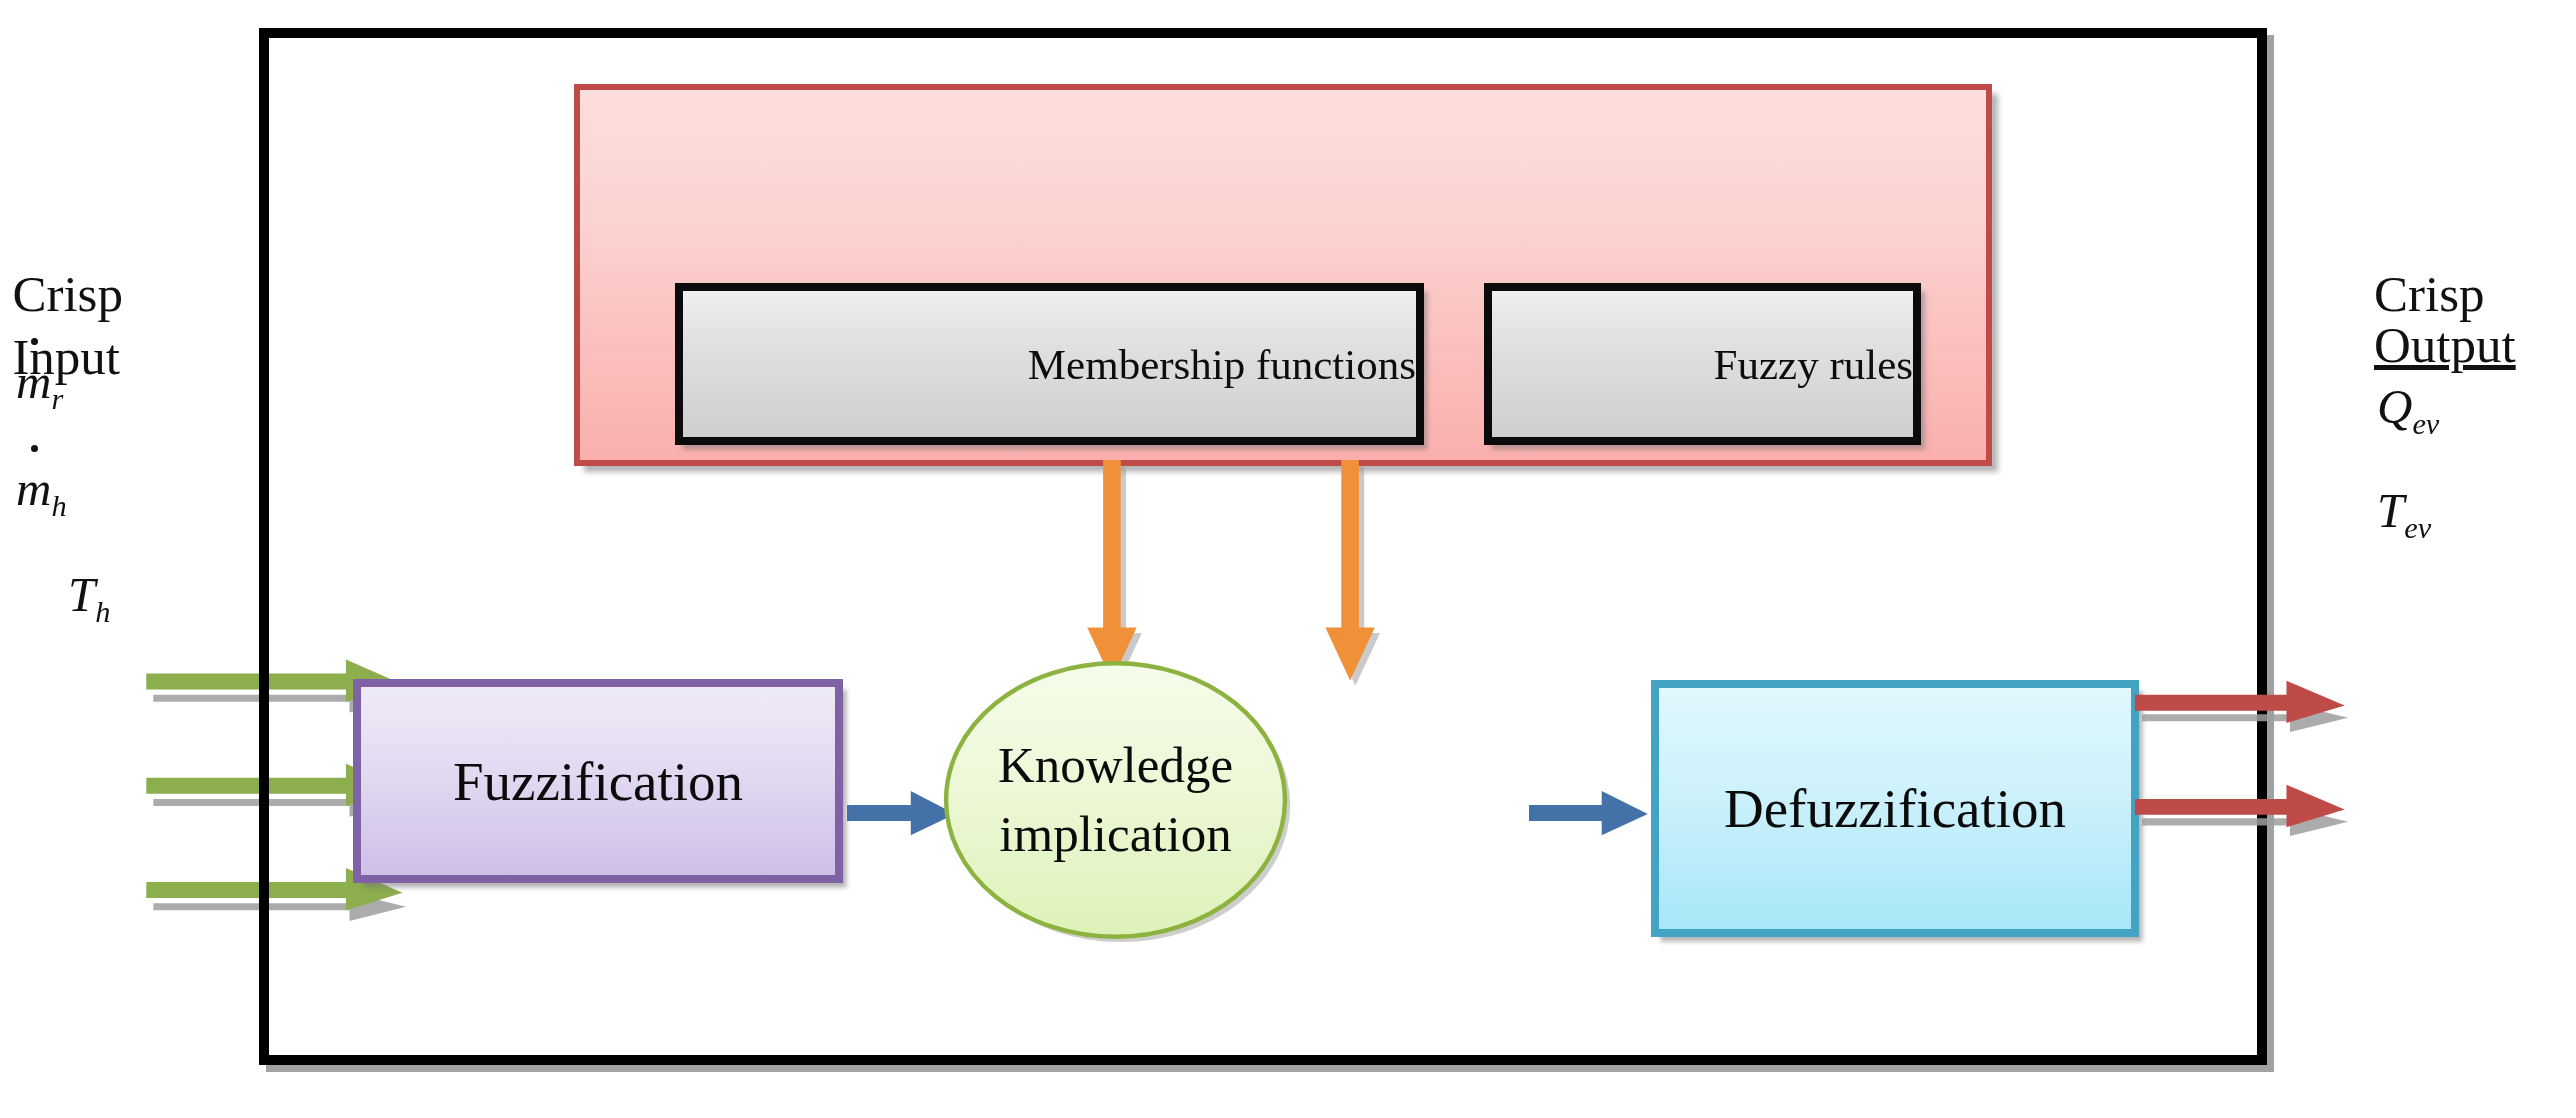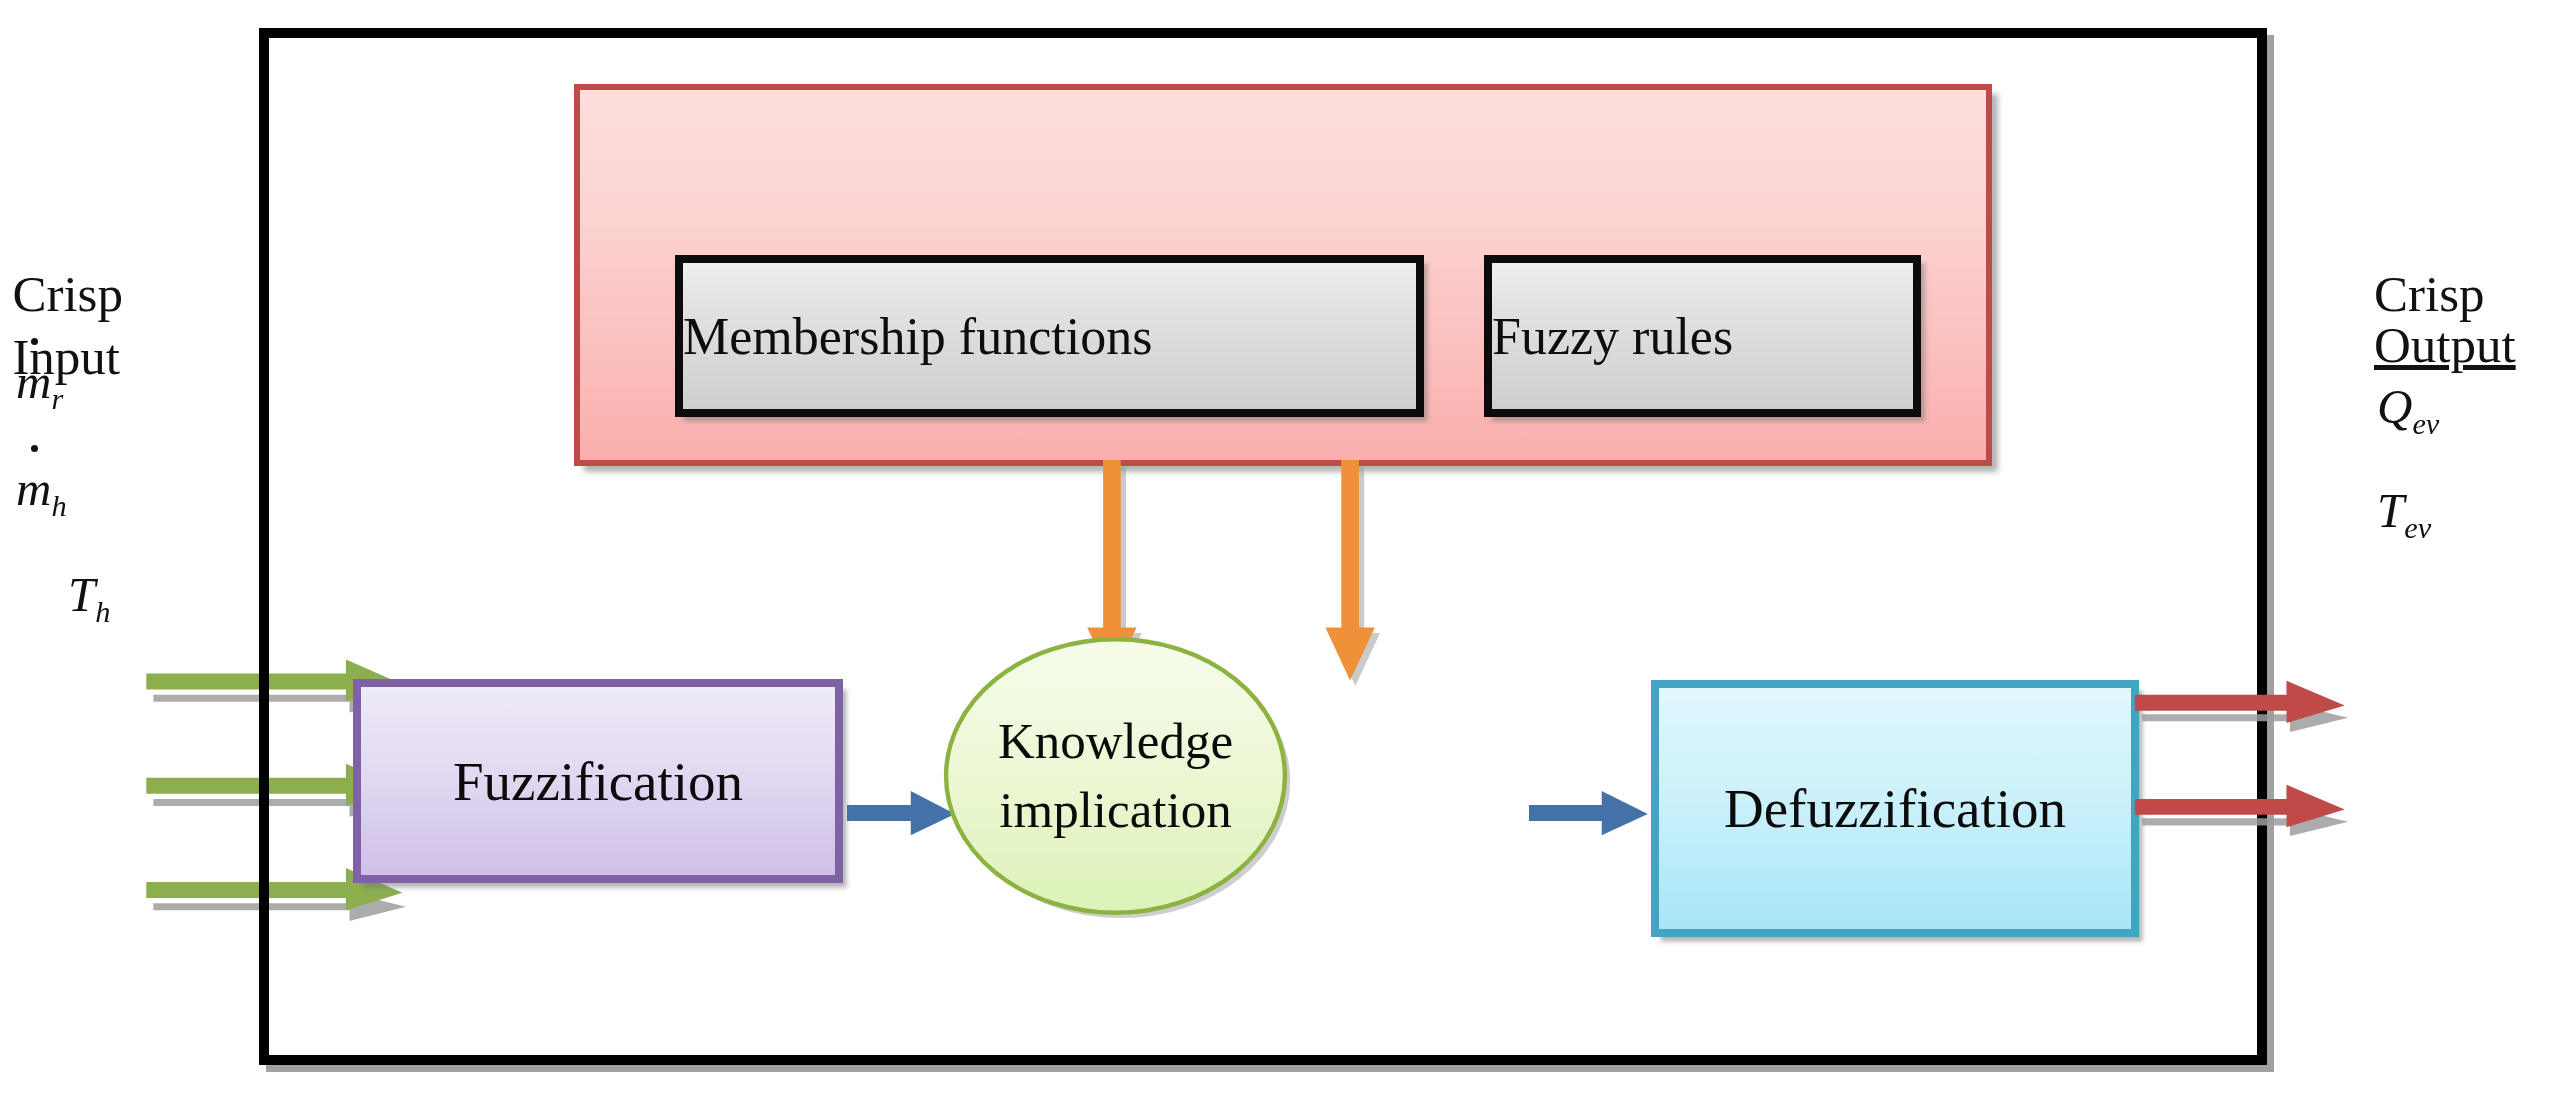--- a/index.html
+++ b/index.html
@@ -53,23 +53,24 @@
   }
 
   .kb-inner {
     position: absolute;
     box-sizing: border-box;
     border: 8px solid #0B0B0B;
     background: linear-gradient(to bottom, #EFEFEF 0%, #E2E2E2 30%, #CFCFCF 100%);
     box-shadow: 6.2px 7px 4.4px -1.8px rgba(120,120,120,0.5);
     display: flex;
     align-items: center;
-    justify-content: flex-start;
-    font-size: 52px;
+    justify-content: flex-end;
+    font-size: 43px;
     color: #0D0D0D;
+    margin-top: 28px;
   }
   #kb-membership {
     left: 95px;   
     top: 165px;
     width: 749px;
     height: 162px;
   }
   #kb-fuzzyrules {
     left: 904px;
     top: 165px;
@@ -103,21 +104,21 @@
     height: 257px;
     border: 8px solid #42A3C3;
     background: linear-gradient(to bottom, #E0F7FD 0%, #CFF2FB 40%, #A8E6F8 100%);
     box-shadow: 7px 8px 4.4px -2.7px rgba(120,120,120,0.55);
   }
 
   
   #knowledge-implication {
     position: absolute;
     left: 939px;
-    top: 633px;
+    top: 657px;
     width: 353px;
     height: 286px;
   }
   #ki-label {
     position: absolute;
     left: 0;
     top: 0;
     width: 353px;
     height: 286px;
     display: flex;

